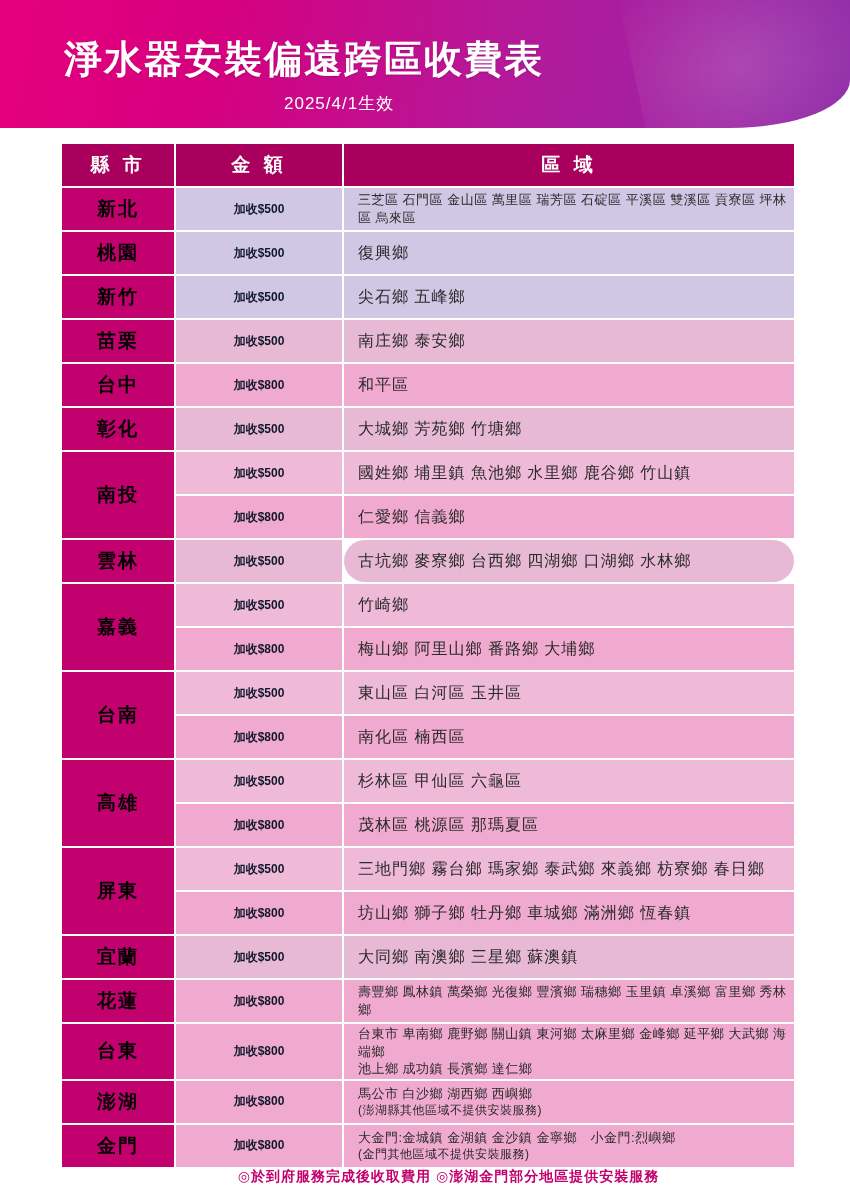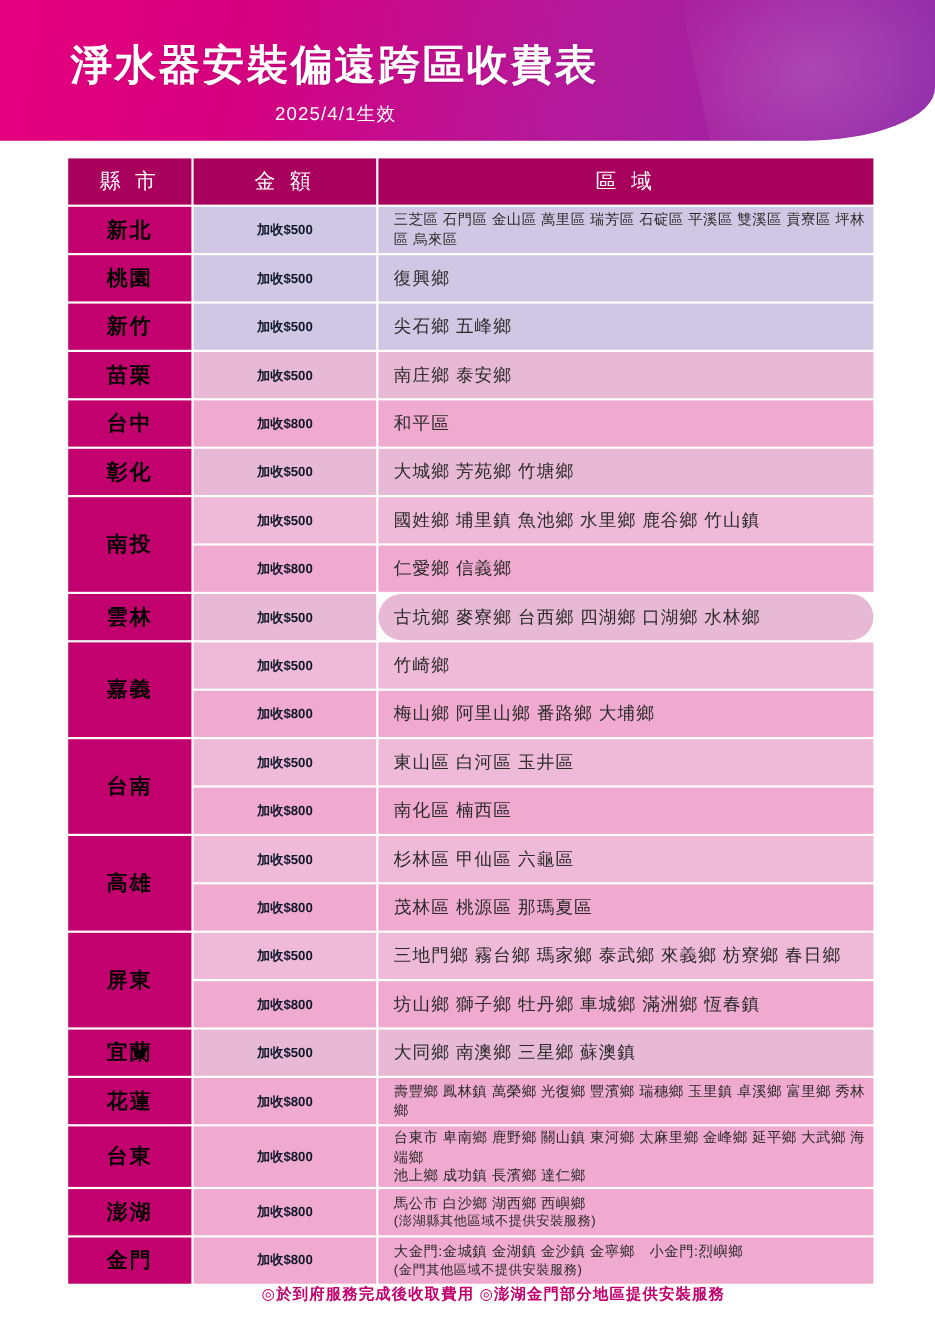--- a/index.html
+++ b/index.html
@@ -27,40 +27,40 @@
     background:radial-gradient(ellipse at 40% 60%,rgba(255,255,255,.16) 0%,rgba(255,255,255,0) 70%);
     transform:rotate(-12deg);
   }
   .banner-title{
     position:absolute;left:64px;top:34px;
     font-size:38px;font-weight:bold;color:#ffffff;
     letter-spacing:2px;
     text-shadow:0 1px 2px rgba(0,0,0,.15);
   }
   .banner-sub{
-    position:absolute;left:250px;top:92px;
+    position:absolute;left:284px;top:92px;
     font-size:17px;color:#ffffff;letter-spacing:1px;
   }
 
   
   .table-wrap{
     position:absolute;left:60px;top:142px;width:730px;
   }
   table{
     border-collapse:separate;border-spacing:2px;
     width:730px;table-layout:fixed;
   }
   col.c-city{width:112px;}
   col.c-fee{width:166px;}
   col.c-area{width:450px;}
 
   thead th{
     background:#a8005c;
     color:#ffffff;
-    font-size:19px;font-weight:normal;
+    font-size:19px;font-weight:bold;
     letter-spacing:4px;
     height:40px;
     text-align:center;
     vertical-align:middle;
   }
   td{
     vertical-align:middle;
     height:40px;
   }
   td.city{

